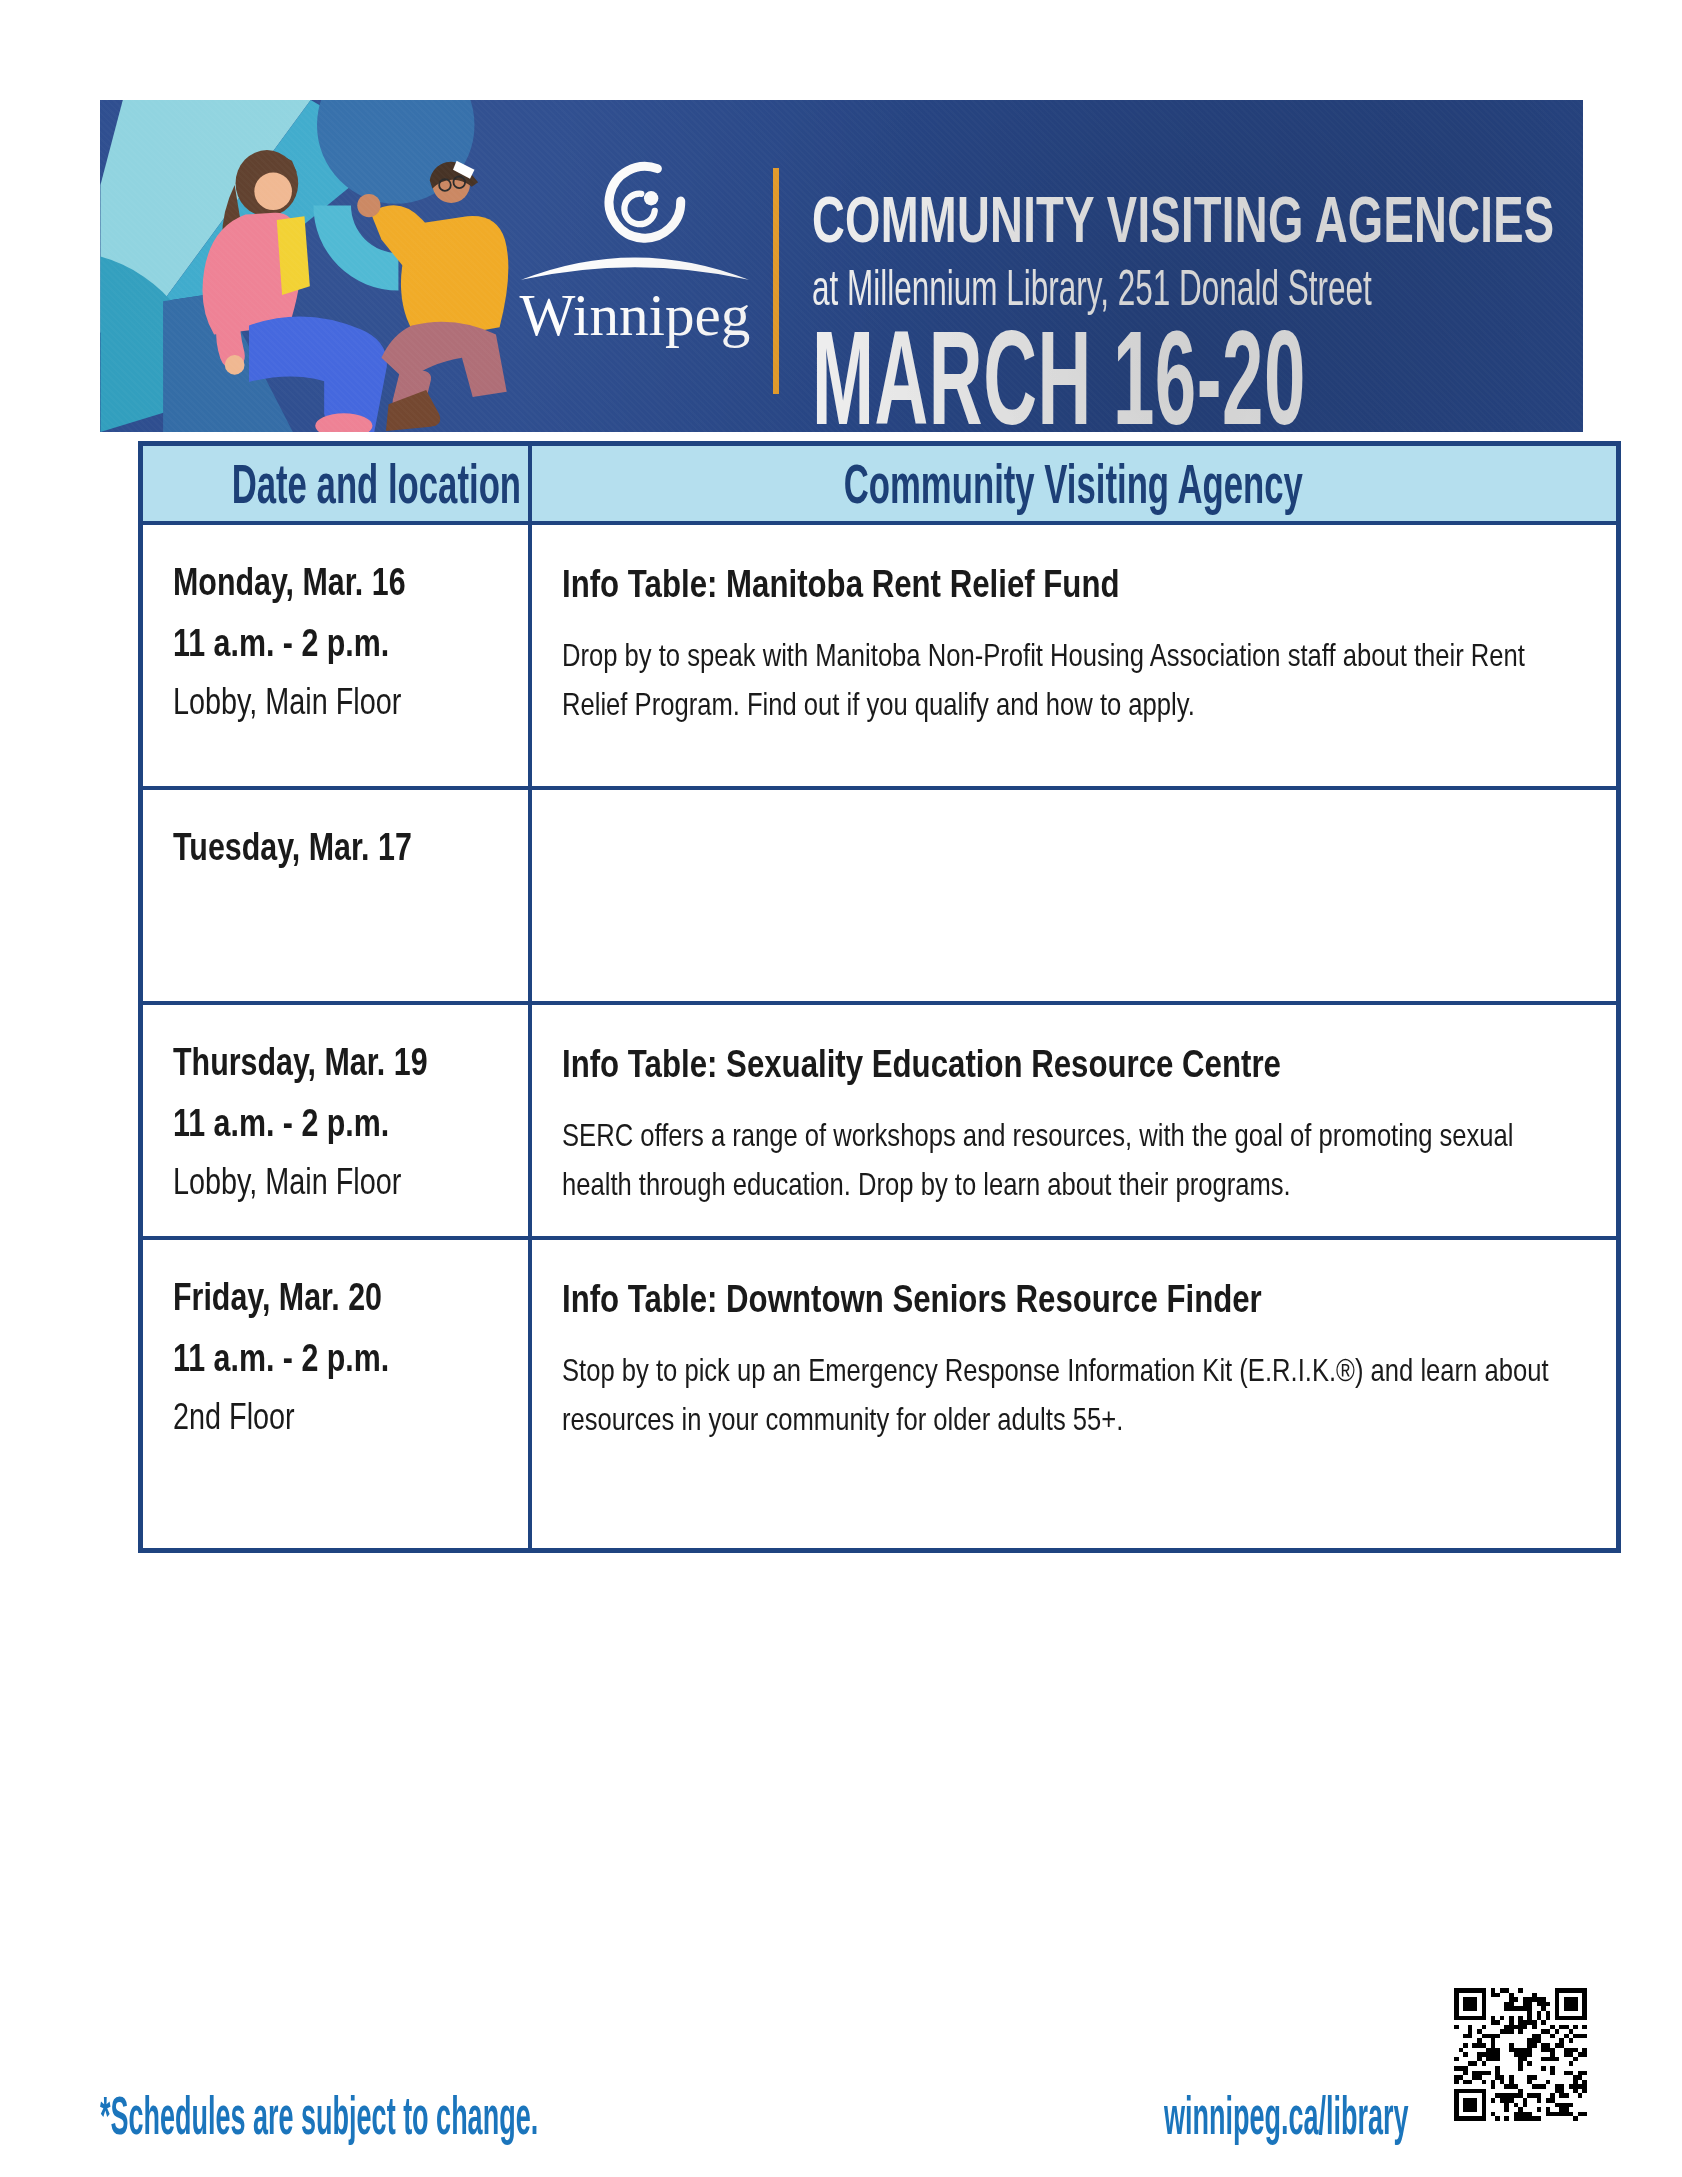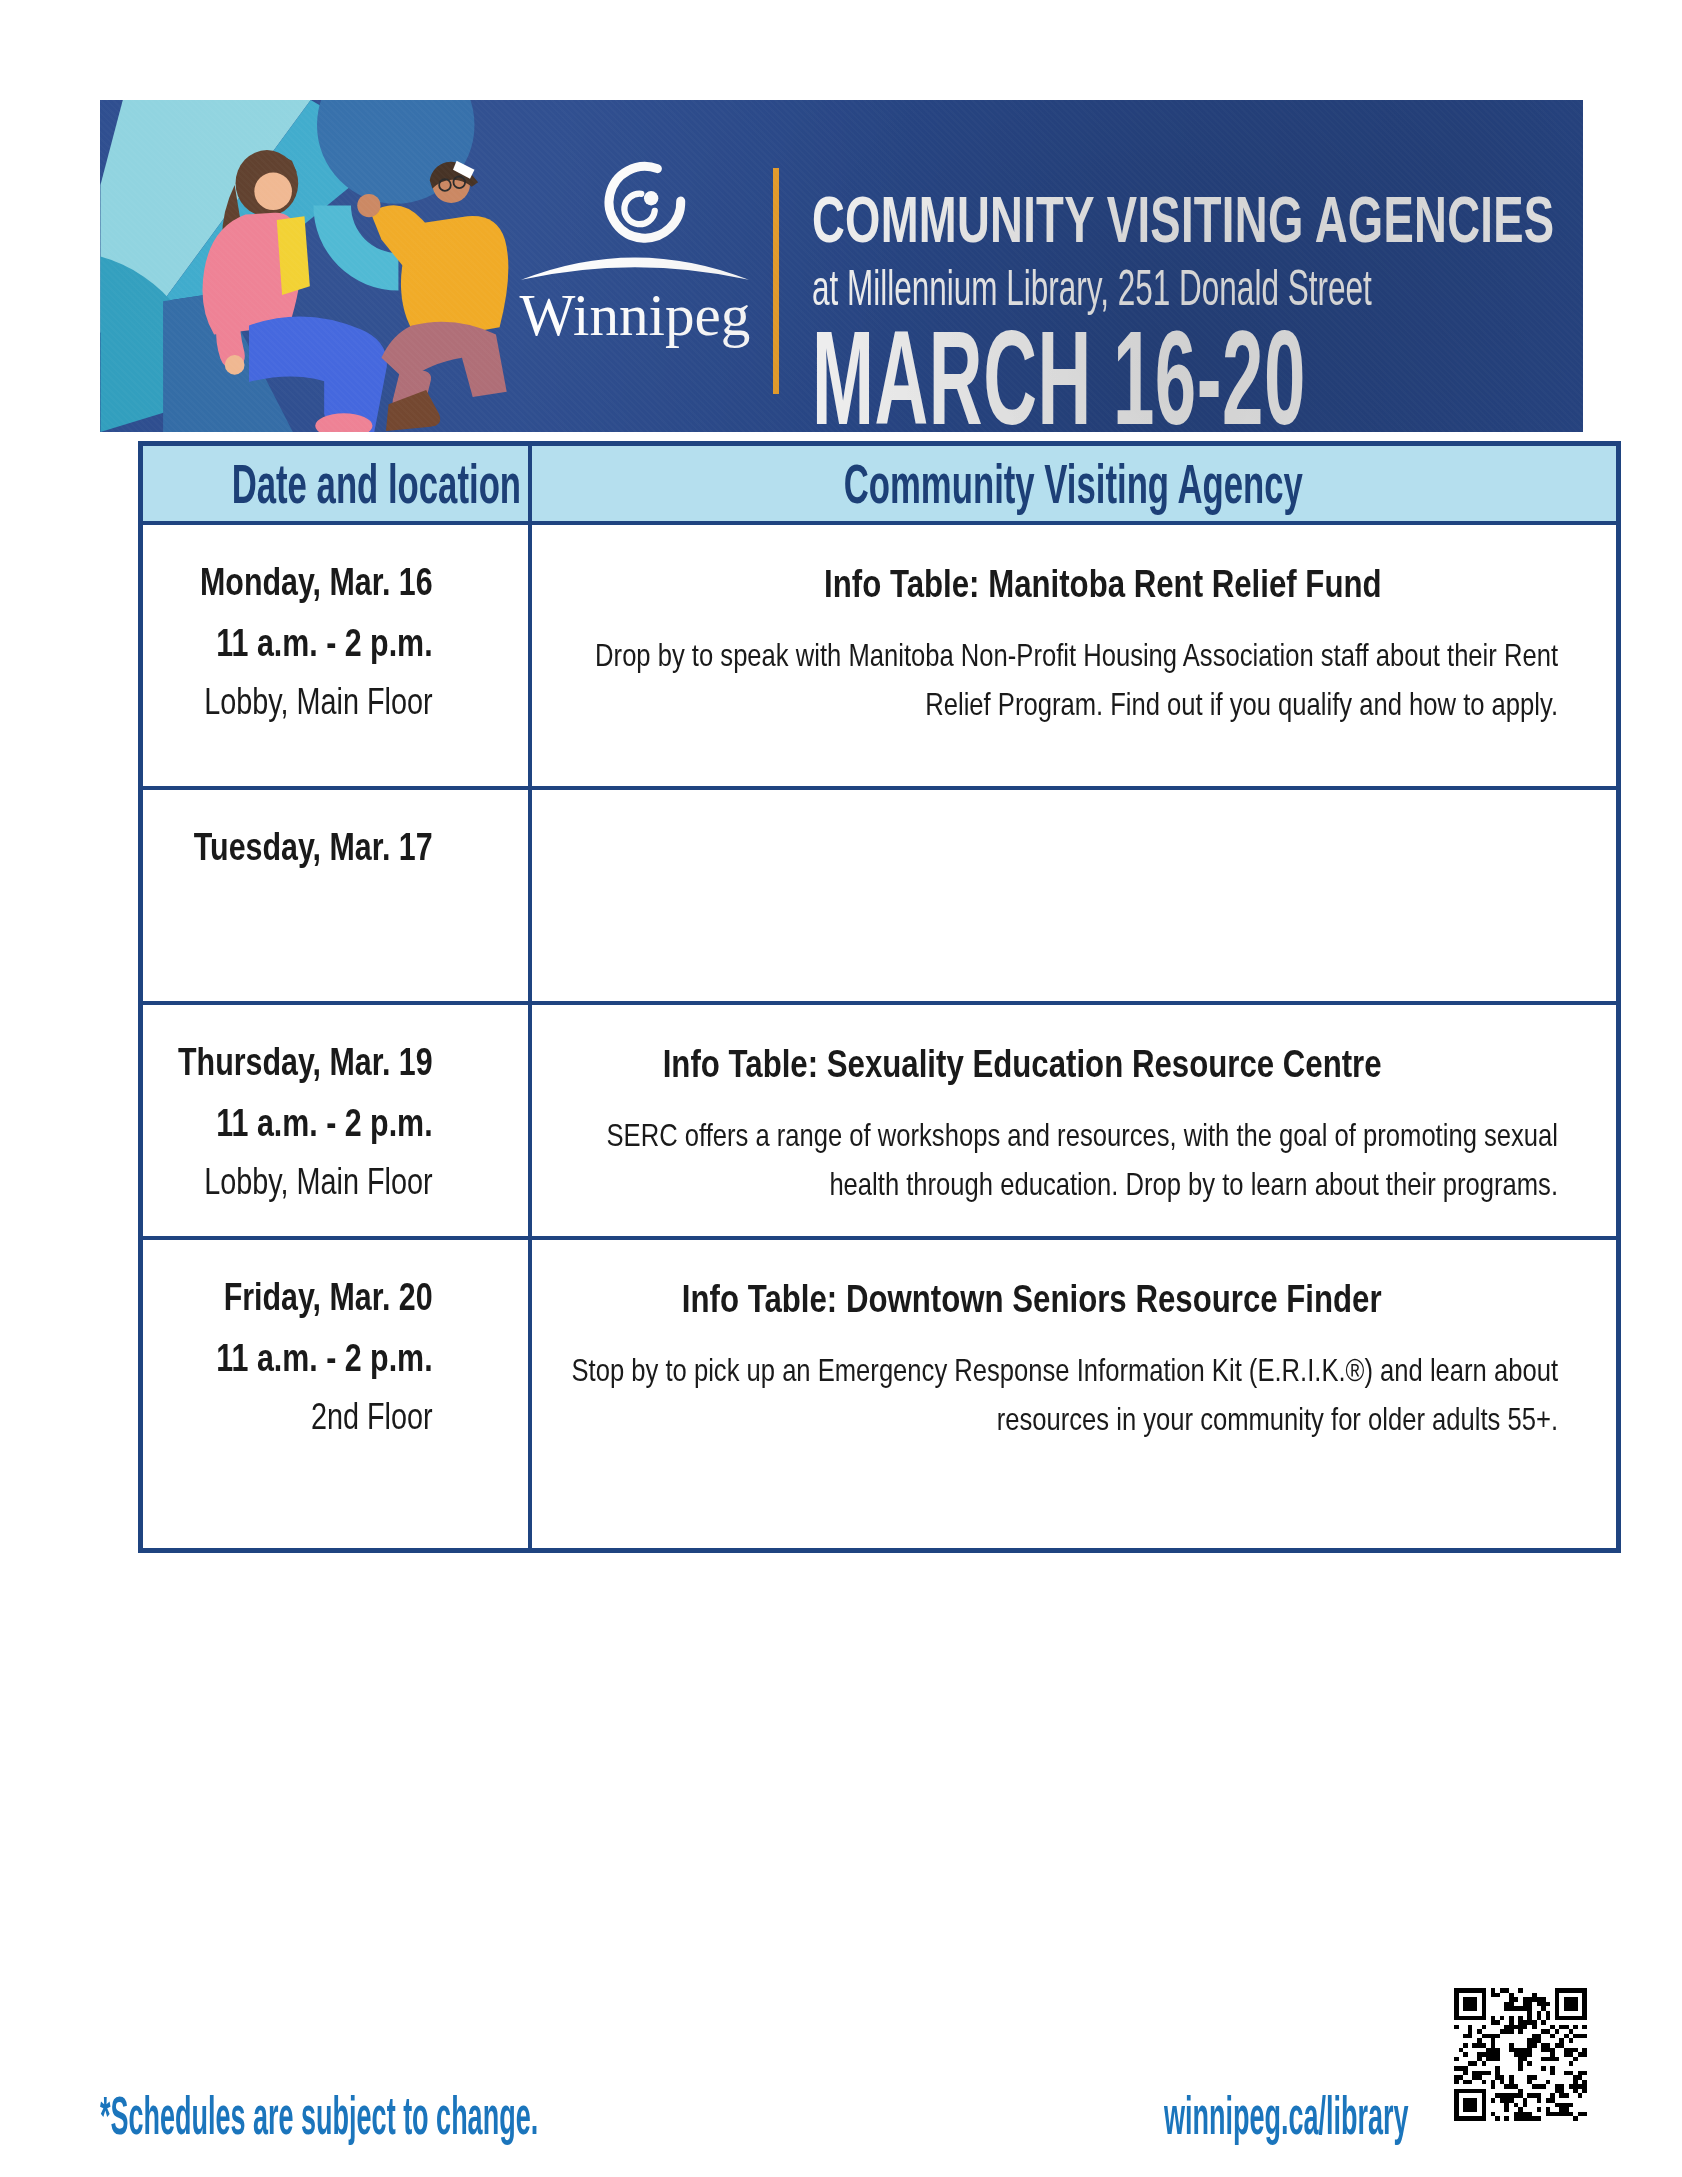--- a/index.html
+++ b/index.html
@@ -41,21 +41,21 @@
     transform:scaleX(.56); transform-origin:left top; letter-spacing:0.9px;
   }
 
   
   .schedule {
     position:absolute; left:114px; top:441px; width:1483px;
     border-collapse:collapse; table-layout:fixed;
     border:5.4px solid #1f4480;
     margin-left:24px;
   }
-  .schedule th, .schedule td { border:4.5px solid #1f4480;text-align:right; }
+  .schedule th, .schedule td { border:4.5px solid #1f4480; }
   .schedule thead th {
     height:79px; background:#b5dfee; color:#1d4077;
     text-align:center; vertical-align:middle;
   }
   .th-label {
     display:inline-block; font-size:56px; font-weight:bold; white-space:nowrap;
     transform:scaleX(.62); transform-origin:center;
   }
   .col-date { width:389px; }
   .schedule tbody td { vertical-align:top; padding:36px 30px 27px 30px; background:#ffffff; }

